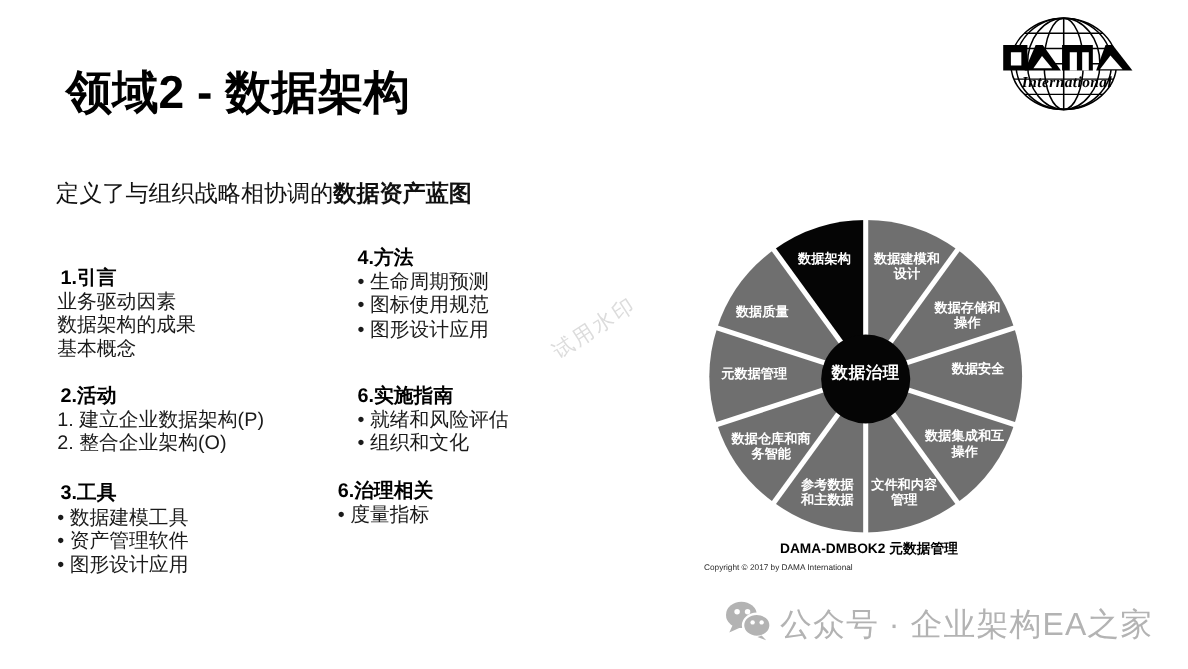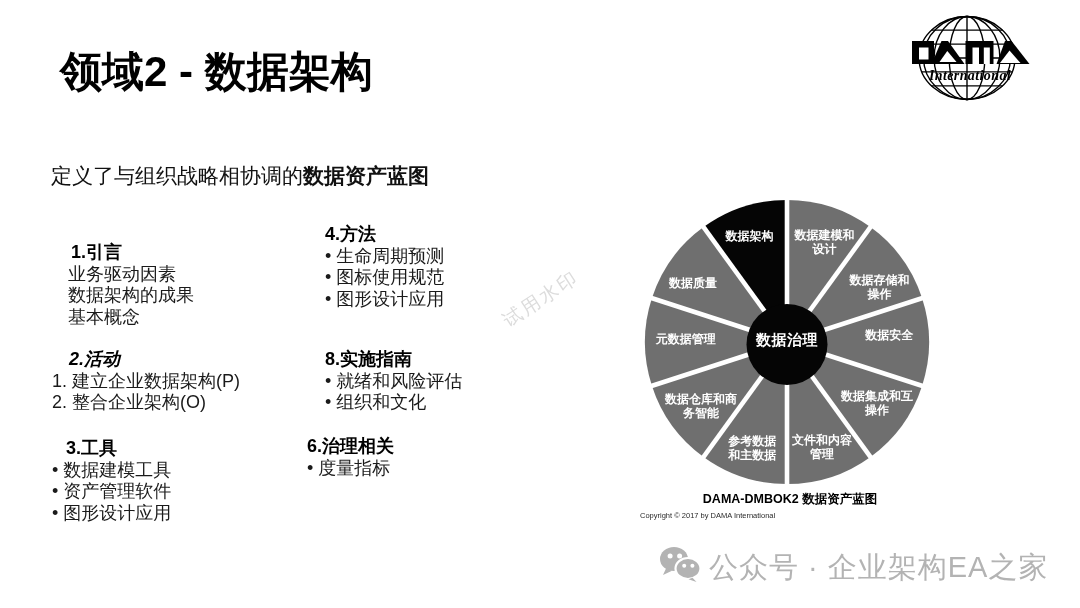--- a/index.html
+++ b/index.html
@@ -1,61 +1,61 @@
 <!DOCTYPE html>
 <html><head>
 <meta charset="utf-8">
 <style>
   html,body{margin:0;padding:0;}
   body{width:1080px;height:608px;background:#ffffff;overflow:hidden;position:relative;
        font-family:"Liberation Sans", sans-serif;}
   .abs{position:absolute;}
-  #title{left:60px;top:44px;font-size:42px;font-weight:700;color:#000;letter-spacing:0px;}
+  #title{left:60px;top:56px;font-size:42px;font-weight:700;color:#000;letter-spacing:0px;}
   #subtitle{left:51px;top:162px;font-size:21px;color:#111;}
   .col{font-size:18px;color:#1a1a1a;line-height:21.6px;}
   .col .hd{font-weight:700;color:#000;}
   .grp{position:absolute;}
   #wm1{left:441px;top:244px;width:200px;height:110px;color:#dcdcdc;font-size:19px;
        transform:rotate(-33deg);transform-origin:center;letter-spacing:2.5px;text-align:center;line-height:110px;}
   #caption{left:640px;top:491px;width:300px;text-align:center;font-size:12.5px;font-weight:700;color:#000;}
   #copyr{left:640px;top:511px;width:300px;text-align:left;font-size:7.5px;color:#2a2a2a;}
   #wechat{left:655px;top:544px;color:#b3b3b3;font-size:29px;letter-spacing:1px;}
   #wechat .t{position:absolute;left:54px;top:4px;width:400px;white-space:nowrap;}
 </style>
 </head>
 <body>
   <div class="abs" id="title">领域2 - 数据架构</div>
   <div class="abs" id="subtitle">定义了与组织战略相协调的<b>数据资产蓝图</b></div>
 
-  <div class="grp col" style="left:68px;top:242px;">
+  <div class="grp col" style="left:52px;top:242px;">
     <span class="hd" style="margin-left:3px;">1.引言</span><br>
     业务驱动因素<br>
     数据架构的成果<br>
     基本概念
   </div>
   <div class="grp col" style="left:52px;top:349px;">
-    <span class="hd" style="margin-left:17px;font-style:italic;">2.活动</span><br>
+    <span class="hd" style="margin-left:3px;">2.活动</span><br>
     1. 建立企业数据架构(P)<br>
     2. 整合企业架构(O)
   </div>
   <div class="grp col" style="left:52px;top:438px;">
-    <span class="hd" style="margin-left:14px;">3.工具</span><br>
+    <span class="hd" style="margin-left:3px;">3.工具</span><br>
     • 数据建模工具<br>
     • 资产管理软件<br>
     • 图形设计应用
   </div>
 
   <div class="grp col" style="left:325px;top:224px;">
     <span class="hd">4.方法</span><br>
     • 生命周期预测<br>
     • 图标使用规范<br>
     • 图形设计应用
   </div>
   <div class="grp col" style="left:325px;top:349px;">
-    <span class="hd">8.实施指南</span><br>
+    <span class="hd">6.实施指南</span><br>
     • 就绪和风险评估<br>
     • 组织和文化
   </div>
   <div class="grp col" style="left:307px;top:436px;">
     <span class="hd">6.治理相关</span><br>
     • 度量指标
   </div>
 
   <div class="abs" id="wm1">试用水印</div>
 
@@ -97,21 +97,21 @@
         <text x="-34.8" y="112.6" fill="#ffffff" font-size="12" font-weight="700" text-anchor="middle" dominant-baseline="central" letter-spacing="0">和主数据</text>
         <text x="-86" y="56.5" fill="#ffffff" font-size="12" font-weight="700" text-anchor="middle" dominant-baseline="central" letter-spacing="0">数据仓库和商</text>
         <text x="-86" y="70.5" fill="#ffffff" font-size="12" font-weight="700" text-anchor="middle" dominant-baseline="central" letter-spacing="0">务智能</text>
         <text x="-101.3" y="-2.7" fill="#ffffff" font-size="12" font-weight="700" text-anchor="middle" dominant-baseline="central" letter-spacing="0">元数据管理</text>
         <text x="-94" y="-58.6" fill="#ffffff" font-size="12" font-weight="700" text-anchor="middle" dominant-baseline="central" letter-spacing="0">数据质量</text>
         <text x="-37.5" y="-106.5" fill="#ffffff" font-size="12" font-weight="700" text-anchor="middle" dominant-baseline="central" letter-spacing="0">数据架构</text>
       </g>
     </g>
   </svg>
 
-  <div class="abs" id="caption">DAMA-DMBOK2 数据资产蓝图</div>
+  <div class="abs" id="caption">DAMA-DMBOK2 元数据管理</div>
   <div class="abs" id="copyr">Copyright © 2017 by DAMA International</div>
 
   <svg class="abs" style="left:900px;top:8px;" width="140" height="100" viewBox="0 0 140 100">
     <g id="damalogo">
       <ellipse cx="67" cy="50" rx="48" ry="41.5" fill="none" stroke="#000" stroke-width="1.4"></ellipse>
       <ellipse cx="67" cy="50" rx="43.44" ry="41.5" fill="none" stroke="#000" stroke-width="1.4"></ellipse>
       <ellipse cx="67" cy="50" rx="32.88" ry="41.5" fill="none" stroke="#000" stroke-width="1.4"></ellipse>
       <ellipse cx="67" cy="50" rx="17.759999999999998" ry="41.5" fill="none" stroke="#000" stroke-width="1.4"></ellipse>
       <line x1="67" y1="8.5" x2="67" y2="91.5" stroke="#000" stroke-width="1.4"></line>
       <line x1="31.366667290302473" y1="22.194999999999997" x2="102.63333270969753" y2="22.194999999999997" stroke="#000" stroke-width="1.3"></line>

